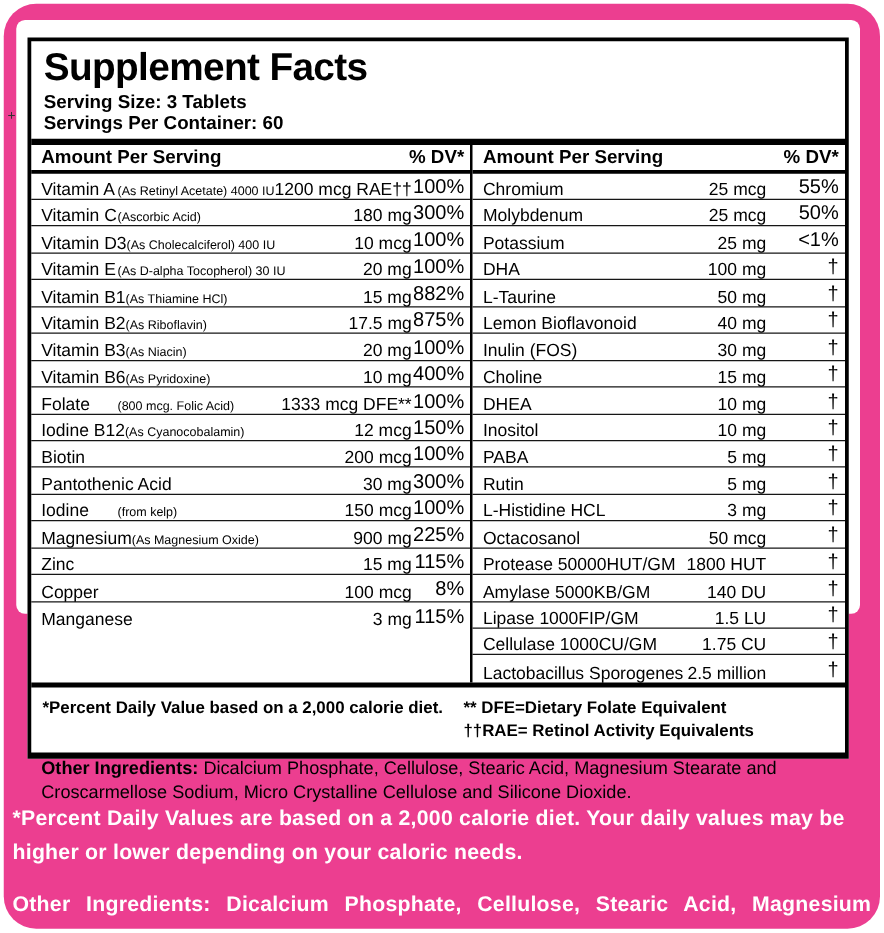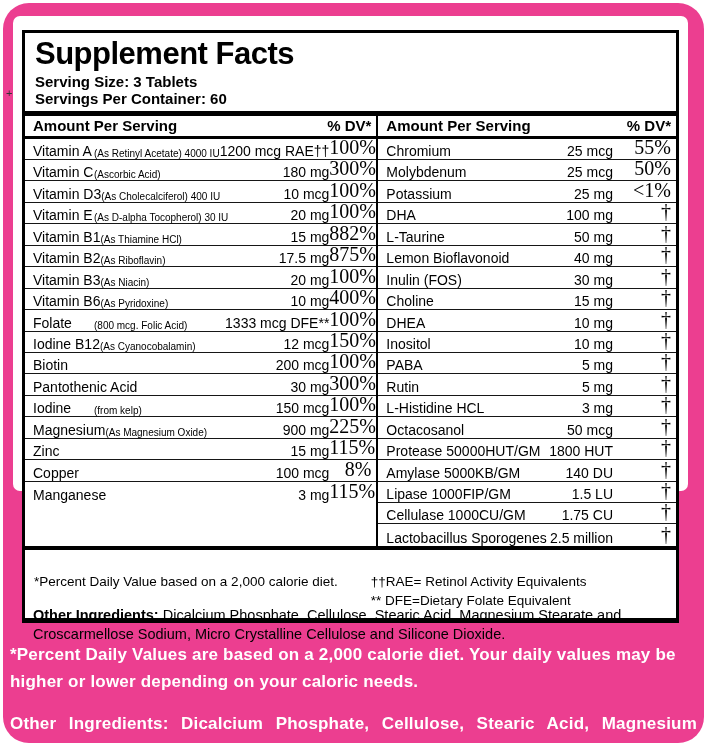--- a/index.html
+++ b/index.html
@@ -32,26 +32,26 @@
     height:23px; border-bottom:3.5px solid #000; font-weight:bold; font-size:15px;
     padding:0 5px 0 8px; }
 
   .row { display:flex; align-items:flex-end; height:21.45px;
     border-bottom:1.5px solid #161616; padding:0 5px 0 8px; }
   .row:last-child { border-bottom:none; }
   .nm { font-size:14px; min-width:61px; white-space:nowrap; }
   .nt { font-size:10px; white-space:nowrap; padding-top:2px; }
   .sp { flex:1; }
   .amt { font-size:14px; white-space:nowrap; }
-  .dv { font-size:20px; text-align:right; white-space:nowrap;font-family:Liberation Serif, serif; }
+  .dv { font-size:16px; text-align:right; white-space:nowrap; }
   .col1 .dv { width:42px; }
   .col2 .dv { width:58px; }
   .col2 .nm { min-width:0; }
 
-  .footnotes { display:flex; border-top:4.5px solid #000; padding:22px 0 8px 0; }
+  .footnotes { display:flex; border-top:4.5px solid #000; padding:6px 0 8px 0;font-weight:bold; }
   .fn { font-size:13.5px; line-height:19px; }
   .fn-left { flex:337 0 0; padding-left:9px; }
   .fn-right { flex:312 0 0; padding-left:7px; }
 
   .other-ing { position:absolute; left:20px; top:590px; width:636px;
     font-size:14.5px; line-height:19px; }
   .other-ing b { font-weight:bold; }
 
   .pink-footer { position:absolute; left:10px; top:641px; width:687px; color:#fff; }
   .pf-p { font-size:17px; font-weight:bold; line-height:27px; letter-spacing:0.2px; }
@@ -380,22 +380,22 @@
   </div>
 </div>
         </div>
       </div>
 
       <div class="footnotes">
         <div class="fn fn-left">
           <div>*Percent Daily Value based on a 2,000 calorie diet.</div>
         </div>
         <div class="fn fn-right">
+          <div>** DFE=Dietary Folate Equivalent</div>
           <div>††RAE= Retinol Activity Equivalents</div>
-          <div>** DFE=Dietary Folate Equivalent</div>
         </div>
       </div>
     </div>
 
     <div class="other-ing">
       <b>Other Ingredients:</b><span> Dicalcium Phosphate, Cellulose, Stearic Acid, Magnesium Stearate and Croscarmellose Sodium, Micro Crystalline Cellulose and Silicone Dioxide.</span>
     </div>
   </div>
 
   <div class="pink-footer">

